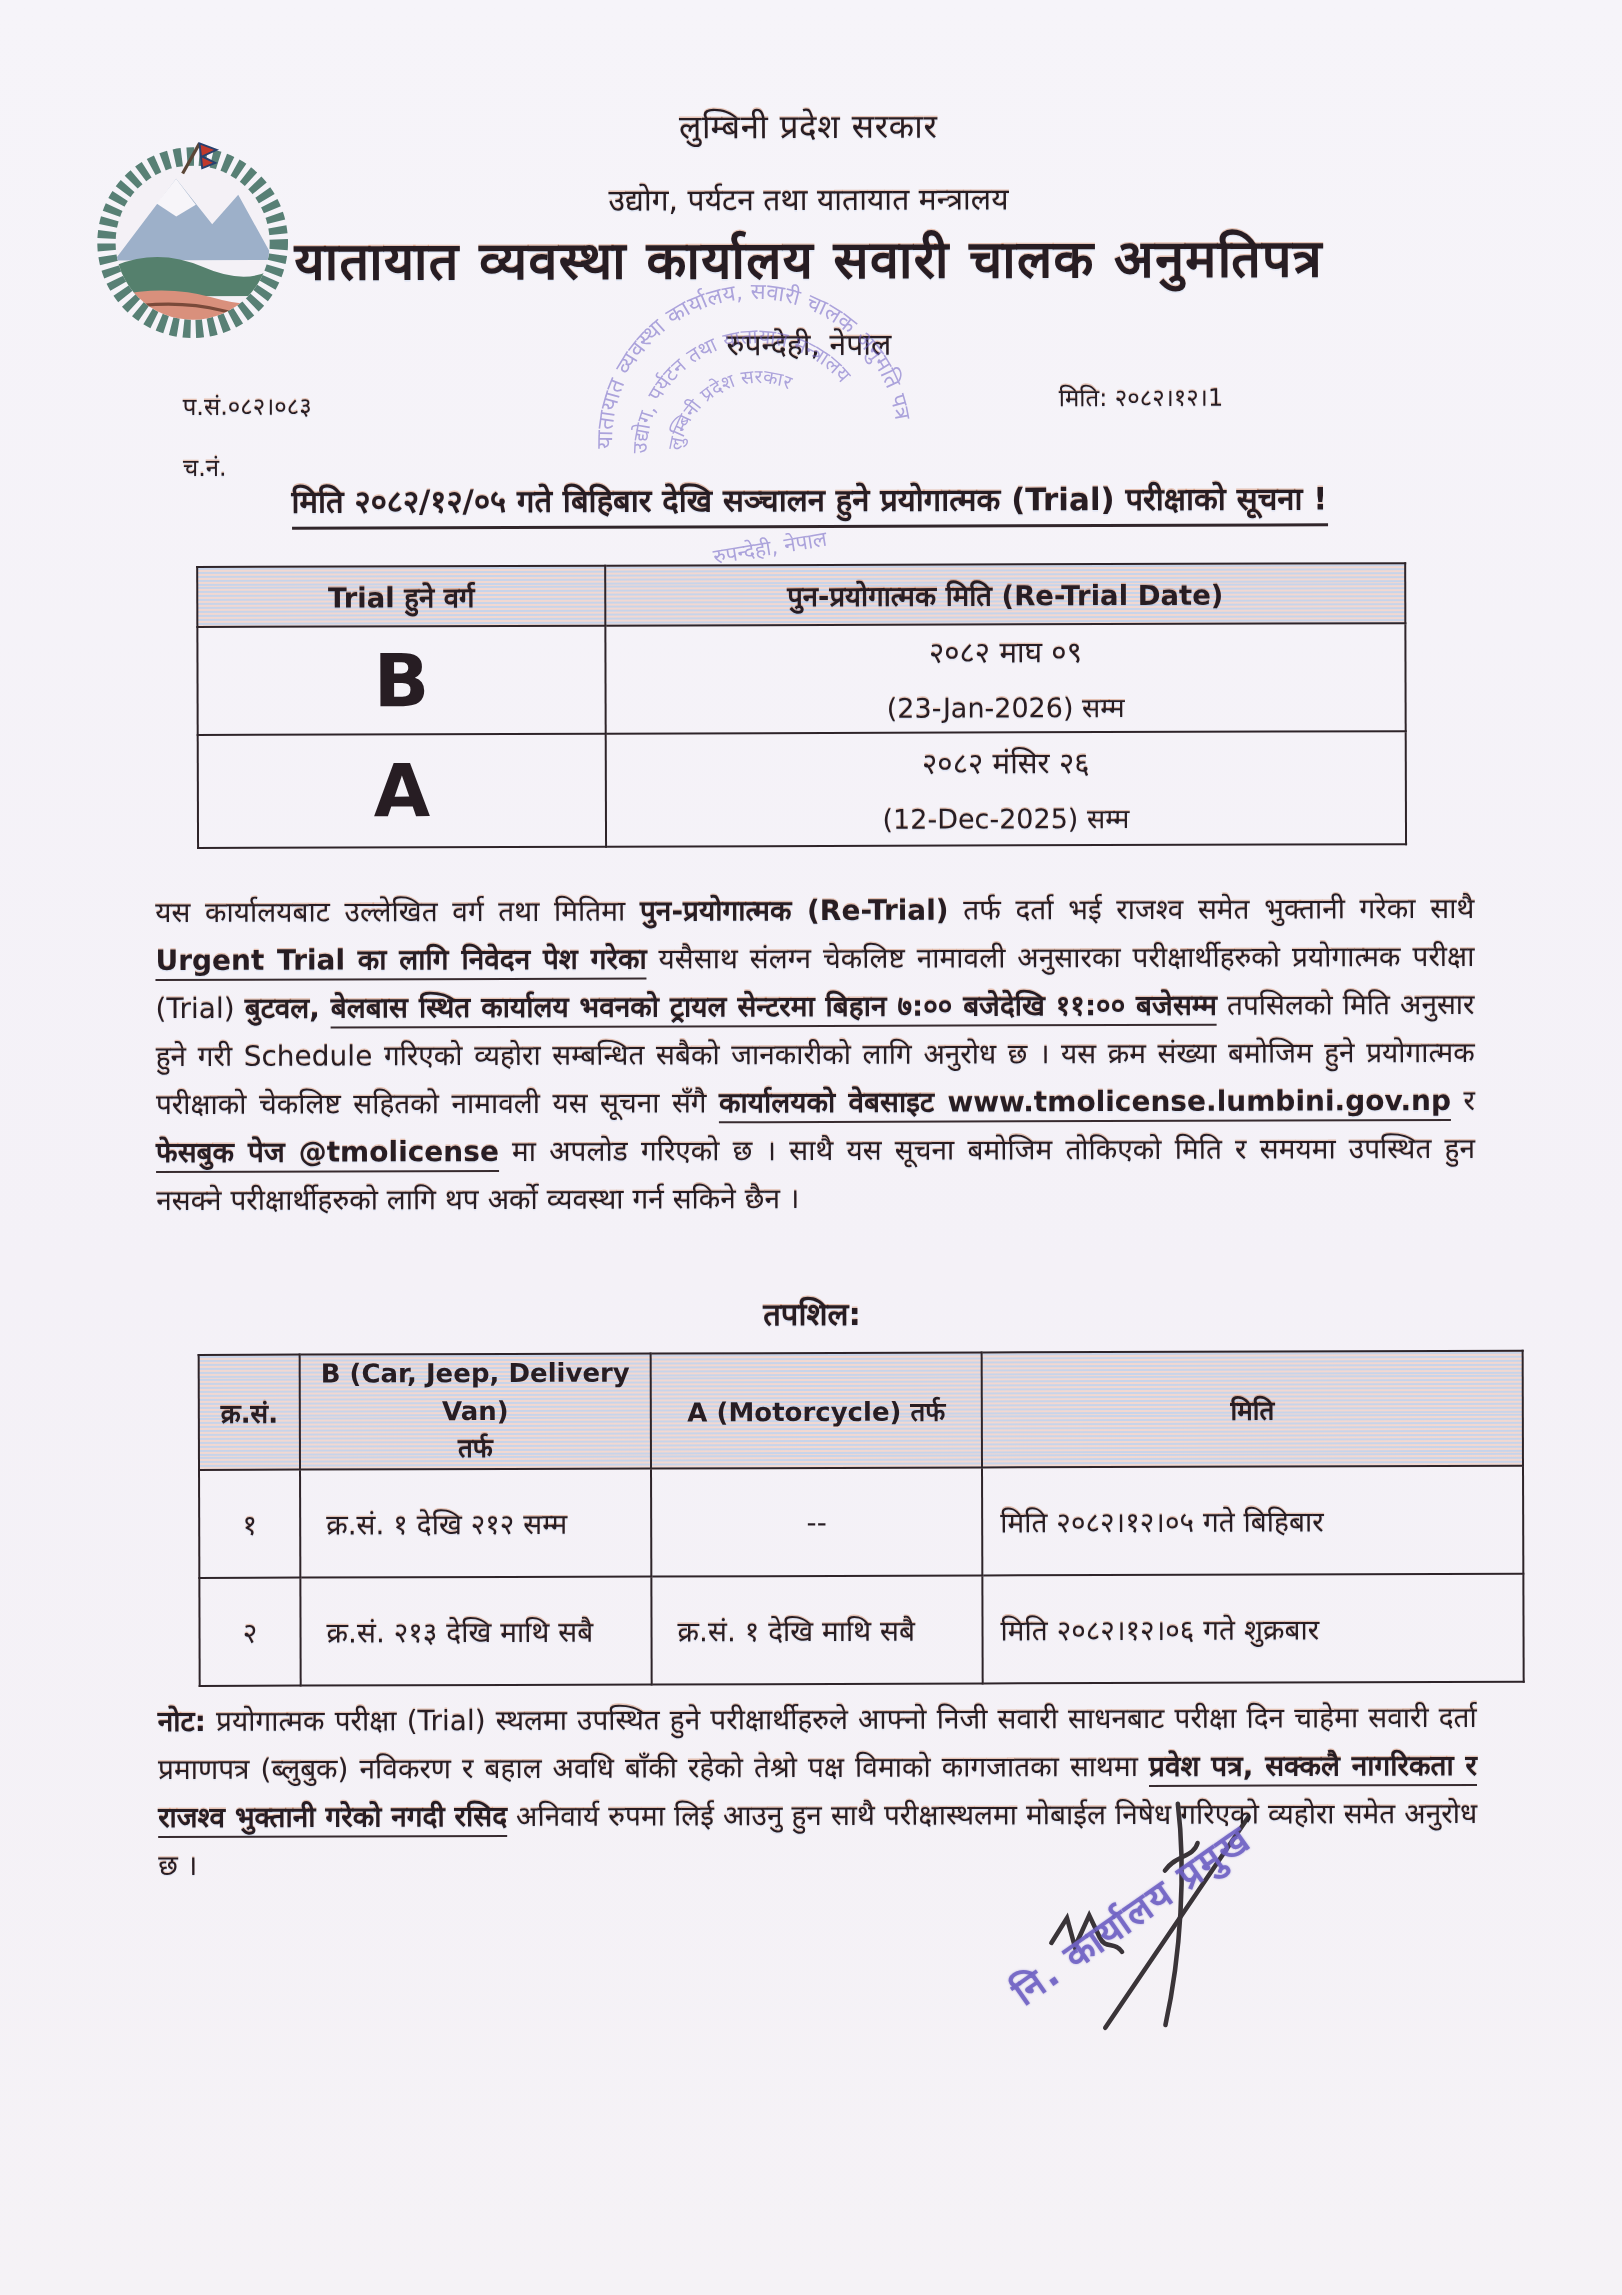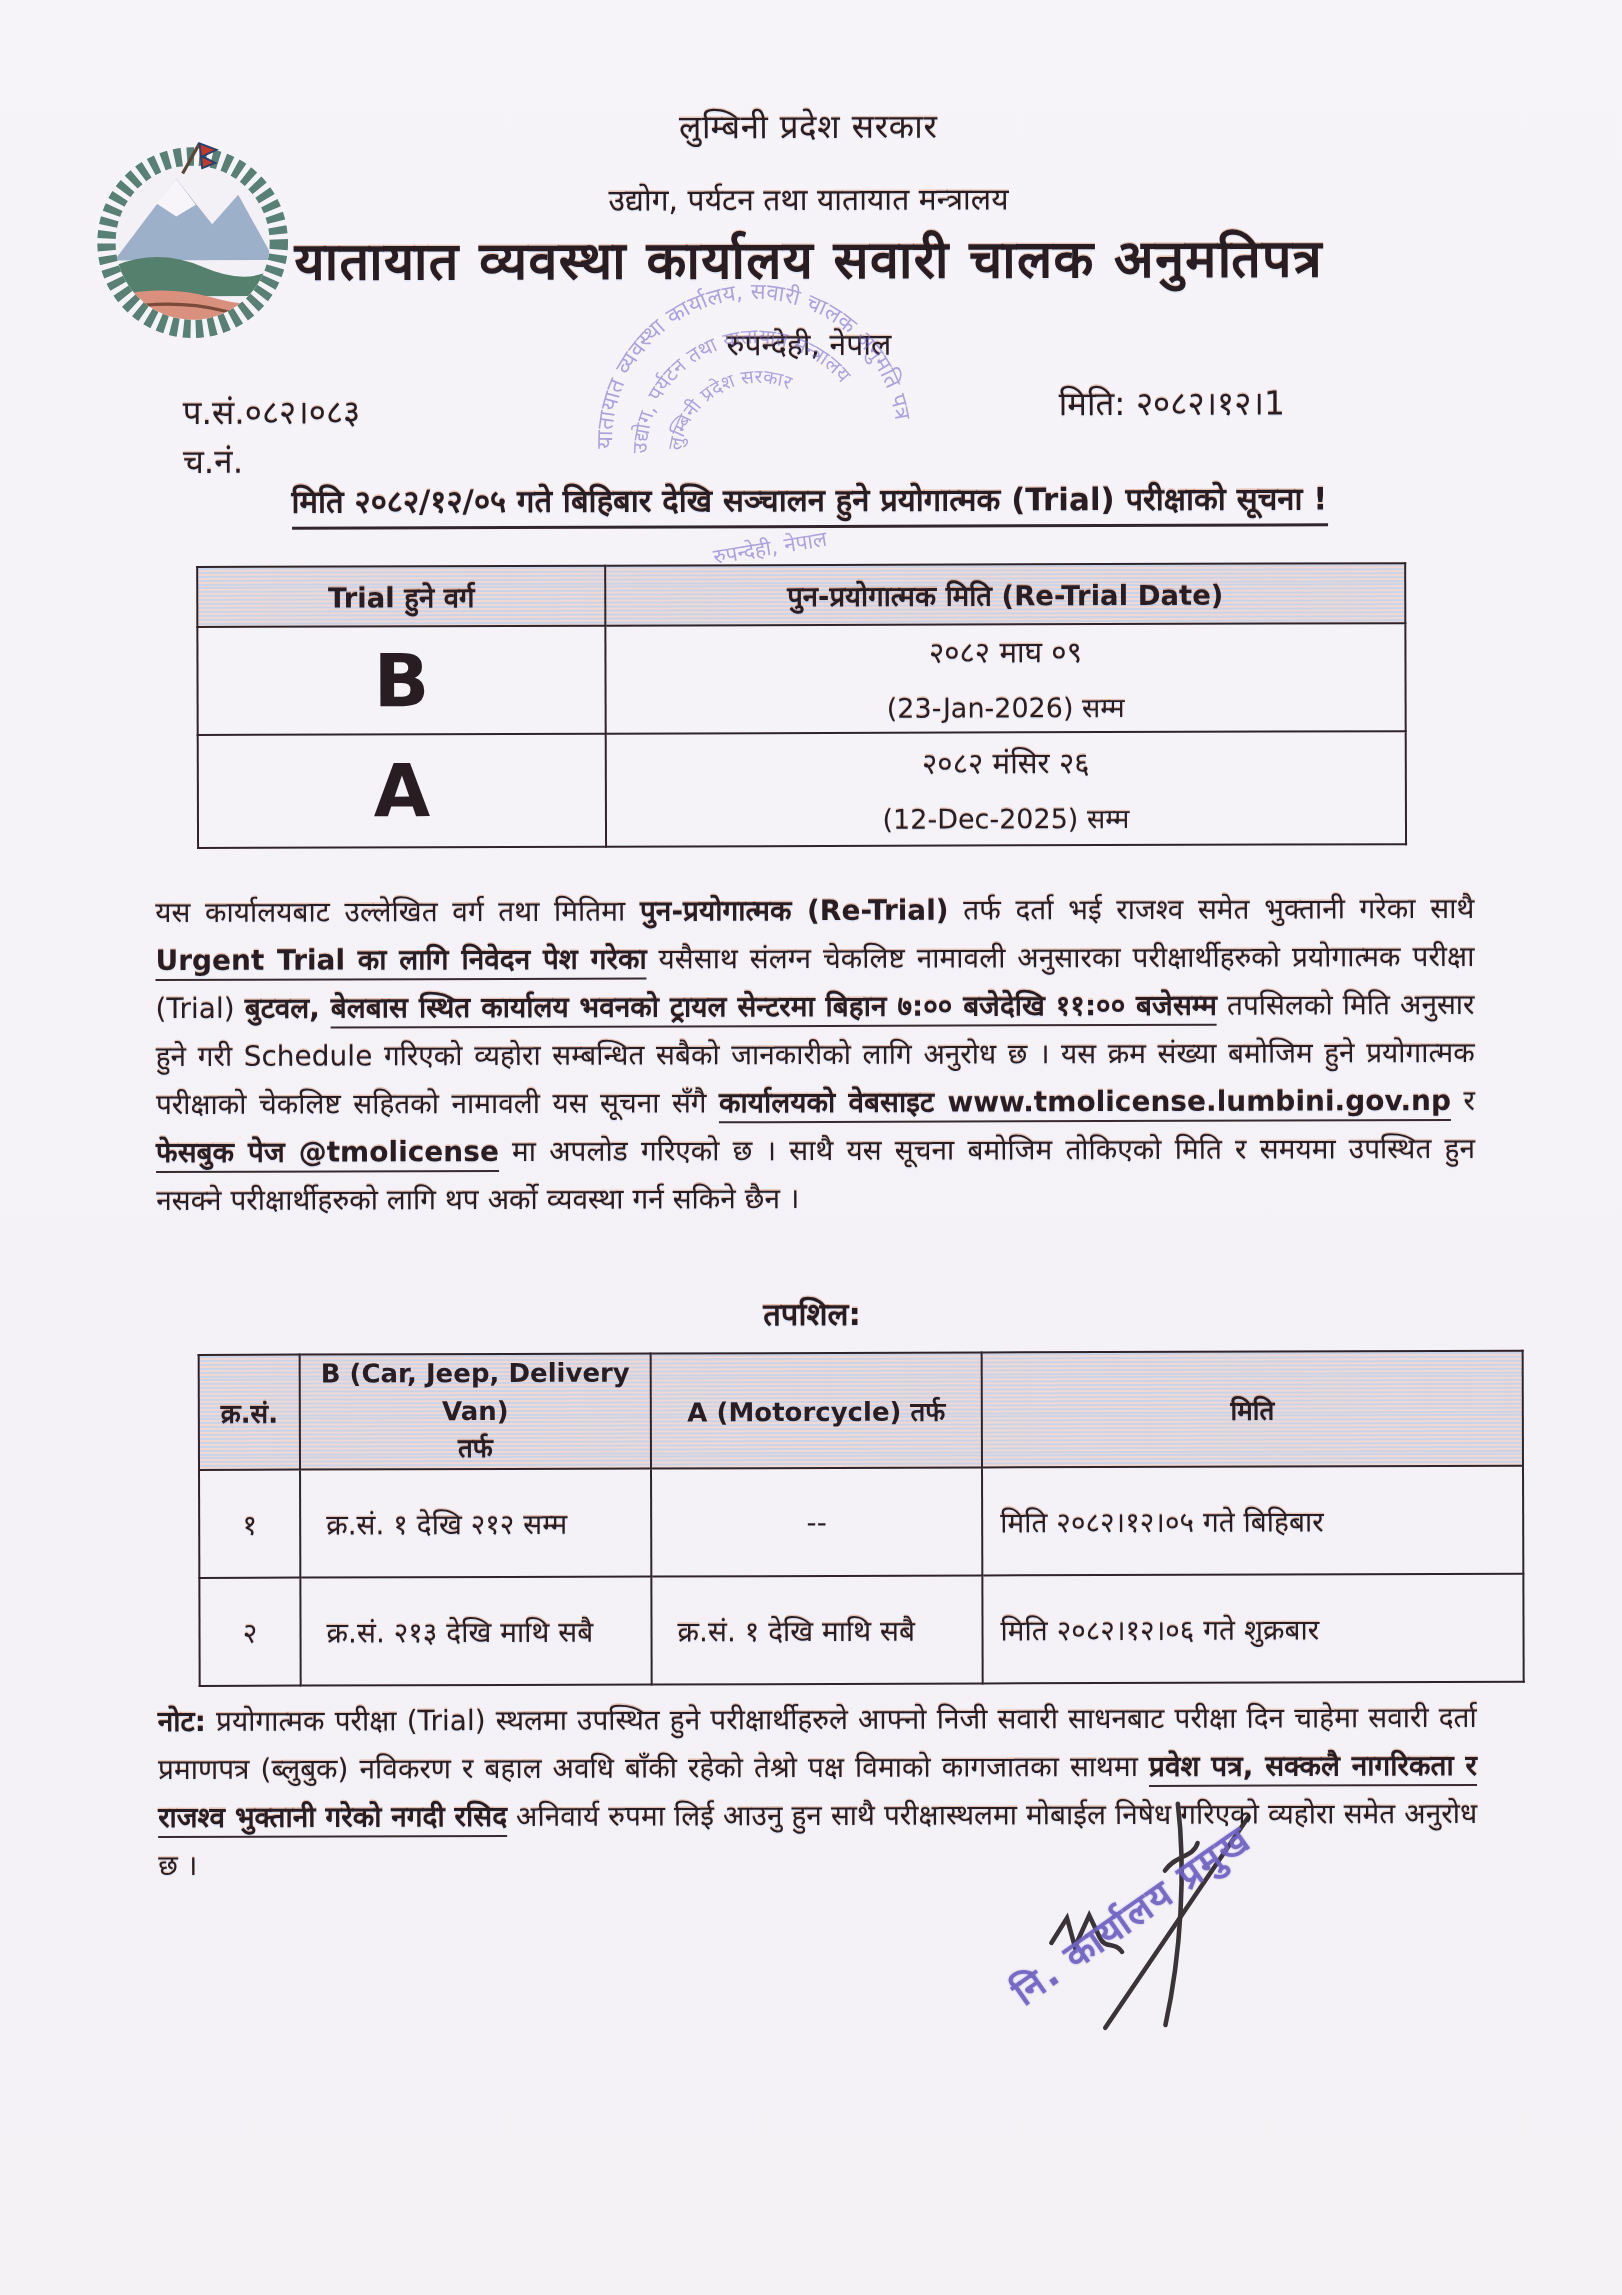--- a/index.html
+++ b/index.html
@@ -11,23 +11,23 @@
   .center{left:0;right:0;text-align:center;}
   .abs{position:absolute;}
   .b{font-weight:bold;}
   .u{border-bottom:2.6px solid #372b2f;padding-bottom:2px;}
 
   .lh-gov{top:103px;font-size:33px;letter-spacing:0.7px;}
   .lh-ministry{top:178px;font-size:30px;}
   .lh-office{top:222px;font-size:52px;font-weight:bold;letter-spacing:1.3px;}
   .lh-location{top:323px;font-size:30px;}
 
-  .ref{font-size:33px;}
+  .ref{font-size:24px;}
   .ref-no{left:185px;top:387px;}
-  .chalani{left:185px;top:436px;}
+  .chalani{left:185px;top:448px;}
   .date-line{left:1061px;top:381px;}
 
   .doc-title{top:478px;font-size:31px;}
   .doc-title span{display:inline-block;border-bottom:3.3px solid #31262b;padding-bottom:4.6px;font-weight:bold;}
 
   table{border-collapse:collapse;position:absolute;table-layout:fixed;}
   td,th{border:2px solid #2e2429;vertical-align:middle;padding:0;}
   .t1{left:198px;top:564px;width:1208px;}
   .t1 th{height:58px;font-size:27.5px;font-weight:bold;}
   .t-head{background:

